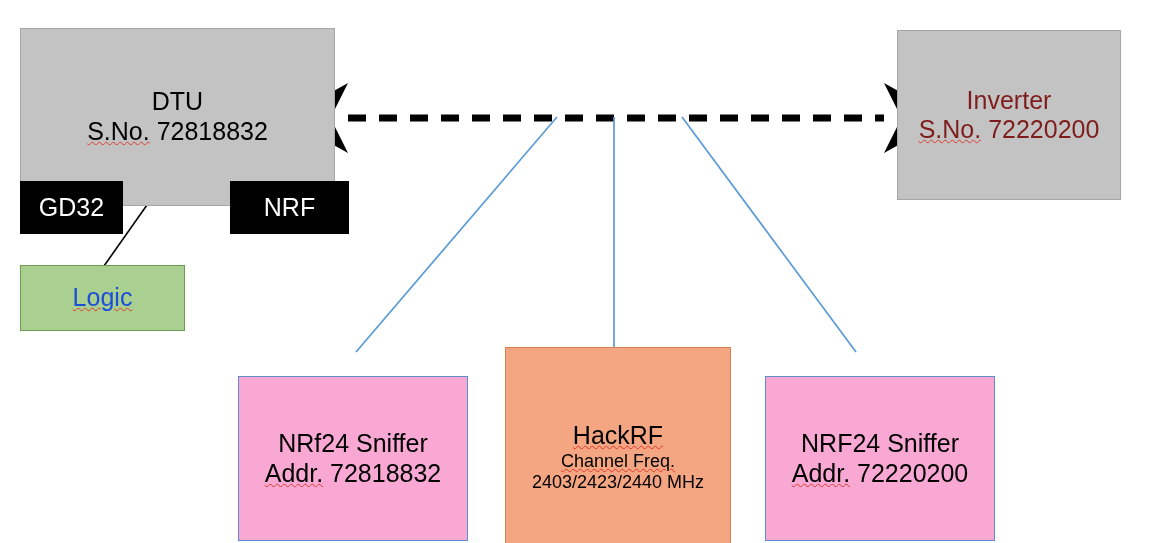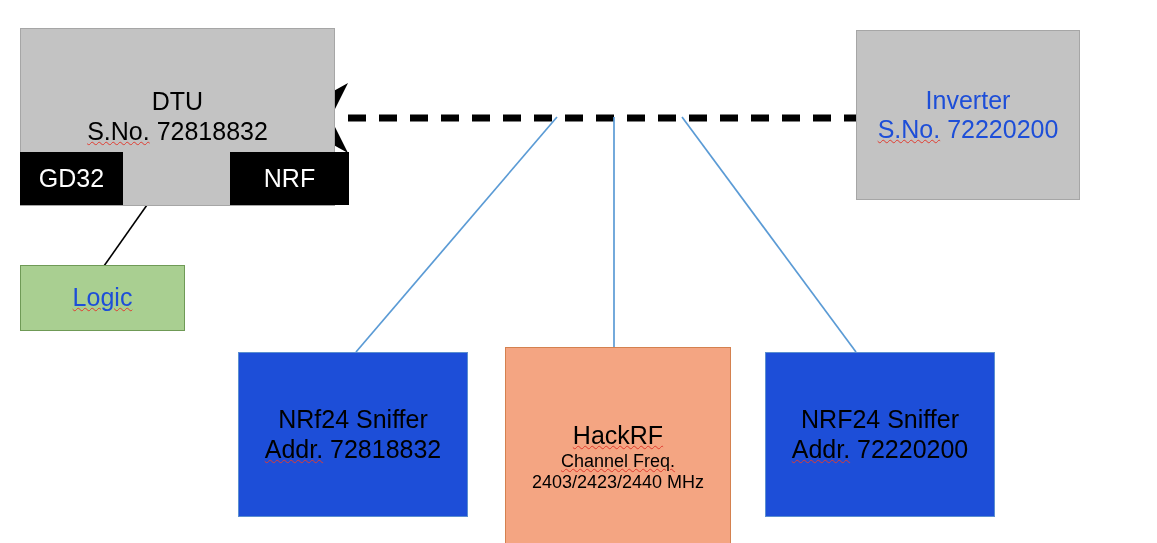--- a/index.html
+++ b/index.html
@@ -40,46 +40,48 @@
   
   .blackbox {
     position: absolute;
     box-sizing: border-box;
     background: #000000;
     color: #ffffff;
     display: flex;
     align-items: center;
     justify-content: center;
     font-size: 25px;
+    margin-top: 29px;
   }
   #gd32-box { left: 20px; top: 152px; width: 103px; height: 53px; }
   #nrf-box  { left: 230px; top: 152px; width: 119px; height: 53px; }
 
   
   #inverter-box {
-    left: 856px; top: 30px; width: 224px; height: 170px;
+    left: 897px; top: 30px; width: 224px; height: 170px;
     background: #c3c3c3;
     border: 1px solid #a6a6a6;
-    color: #1d4ed8;
+    color: #7f1d1d;
     font-size: 25px;
   }
   
   #logic-box {
     left: 20px; top: 265px; width: 165px; height: 66px;
     background: #a9cf91;
     border: 1px solid #6f9a56;
     color: #1d4ed8;
     font-size: 25px;
   }
   
   .bluebox {
-    background: #1d4ed8;
+    background: #f9a8d4;
     border: 1px solid #5b8fd0;
     color: #000000;
     font-size: 25px;
+    margin-top: 24px;
   }
   #nrf24-left-box  { left: 238px; top: 352px; width: 230px; height: 165px; }
   #nrf24-right-box { left: 765px; top: 352px; width: 230px; height: 165px; }
   #hackrf-box {
     left: 505px; top: 347px; width: 226px; height: 220px;
     background: #f4a582;
     border: 1px solid #d4814f;
     color: #000000;
   }
   #hackrf-box .title { font-size: 25px; }

